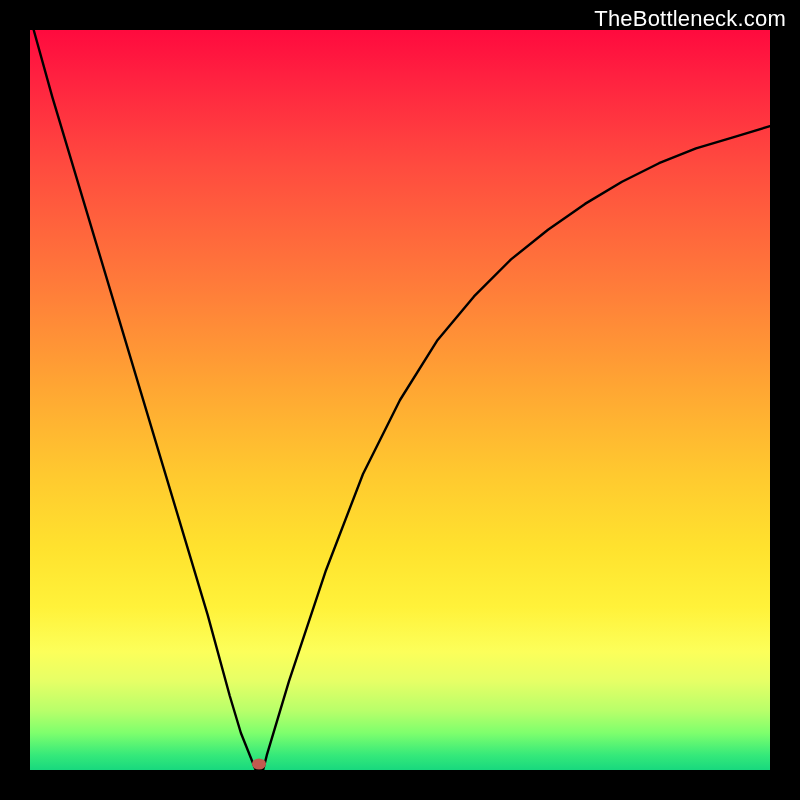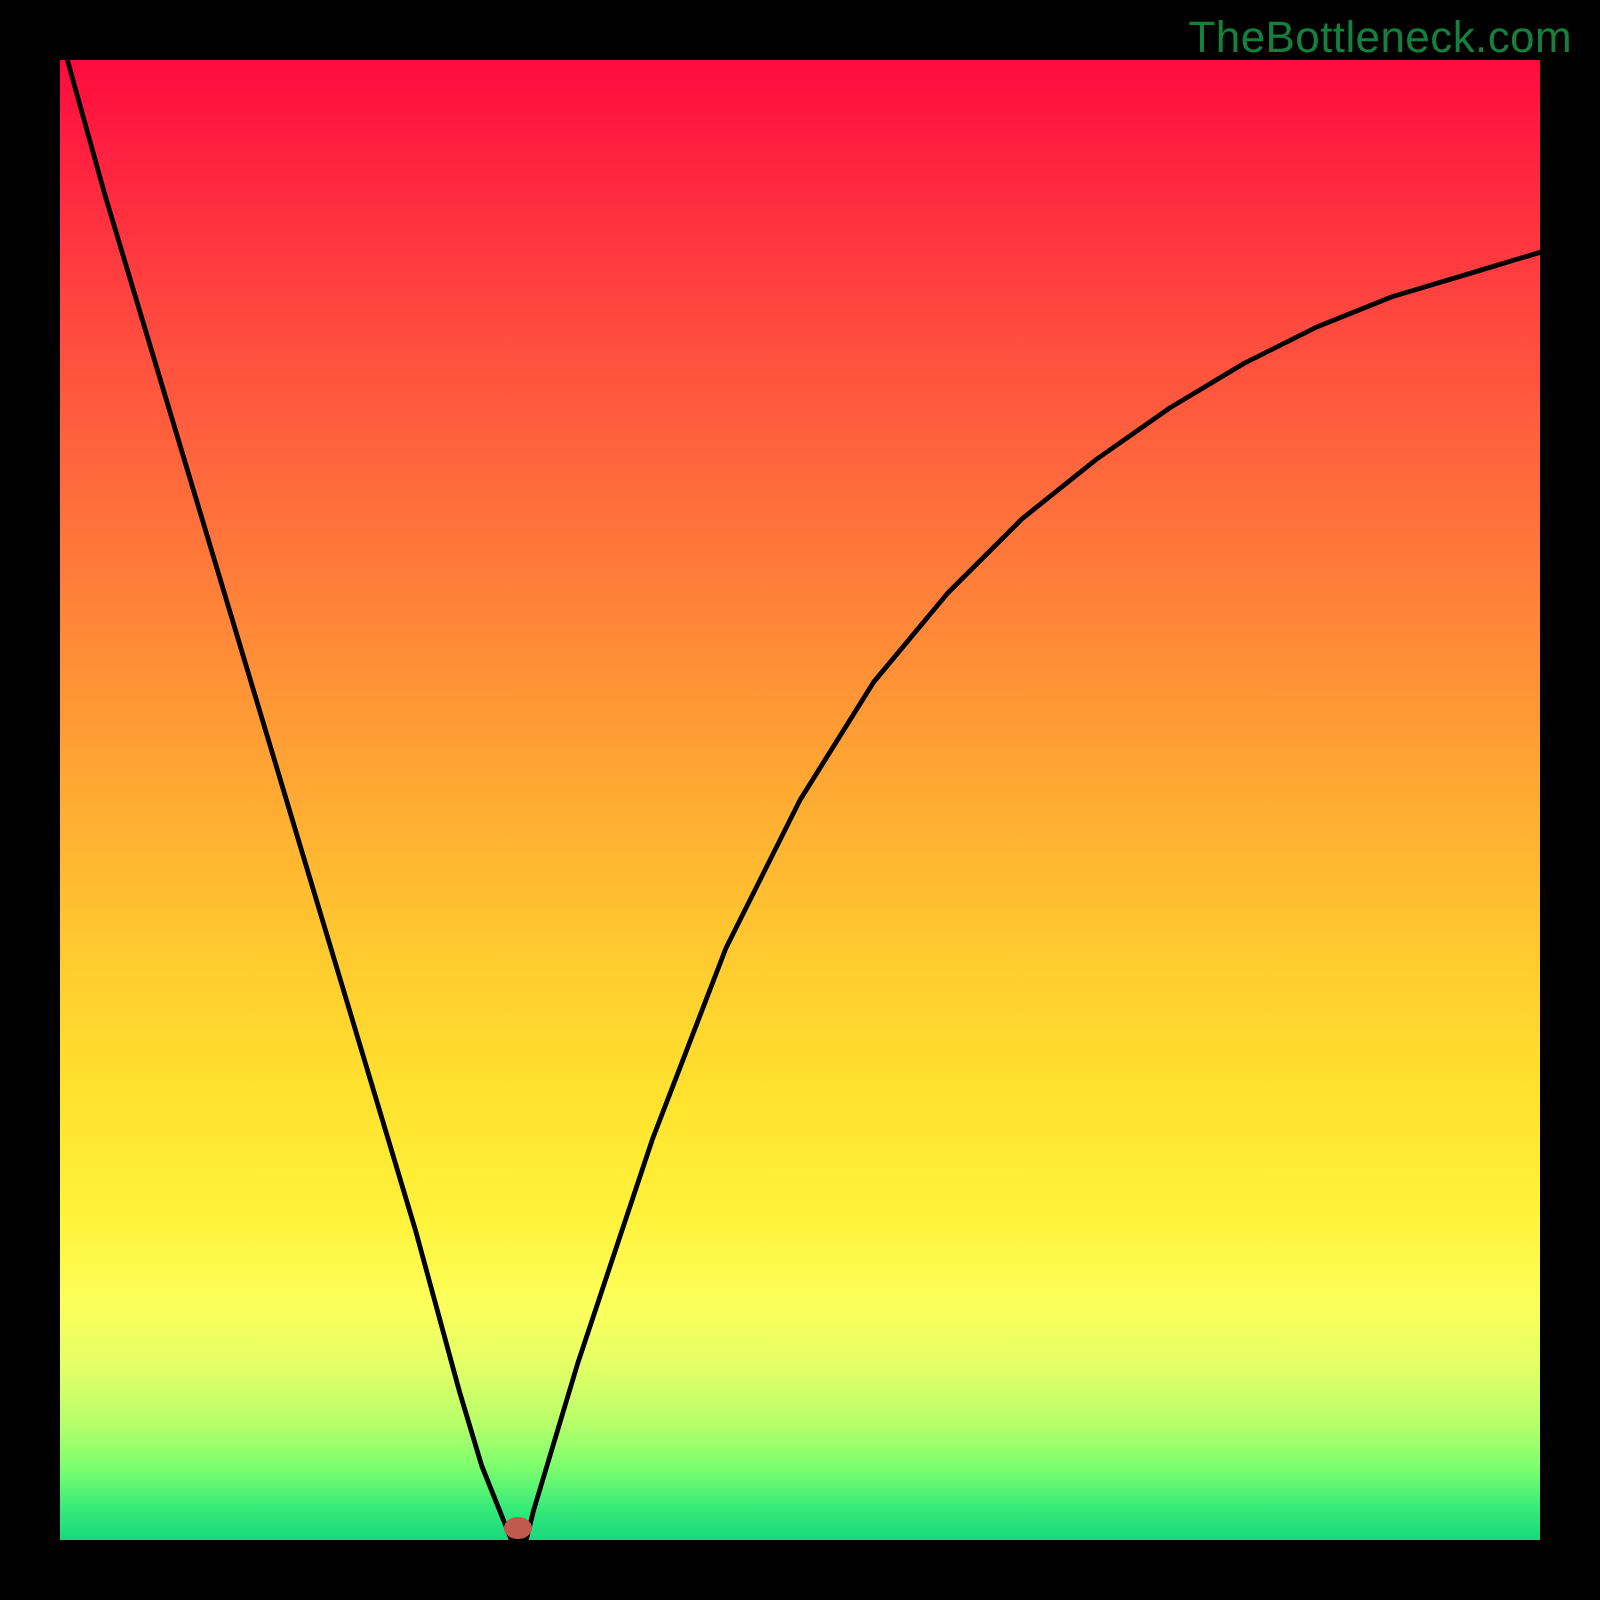--- a/index.html
+++ b/index.html
@@ -39,21 +39,21 @@
       #b8ff6a 92%,
       #7eff6d 95%,
       #35e97a 98%,
       #18d87e 100%
     );
   }
   .watermark {
     position: absolute;
     top: 6px;
     right: 14px;
-    color: #15803d;
+    color: #ffffff;
     font-size: 22px;
     letter-spacing: 0.2px;
     font-weight: 400;
     user-select: none;
   }
   svg.curve {
     position: absolute;
     left: 0;
     top: 0;
     width: 740px;

